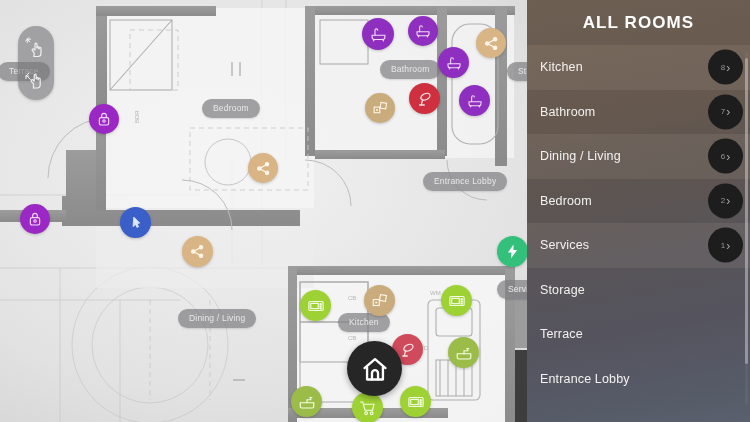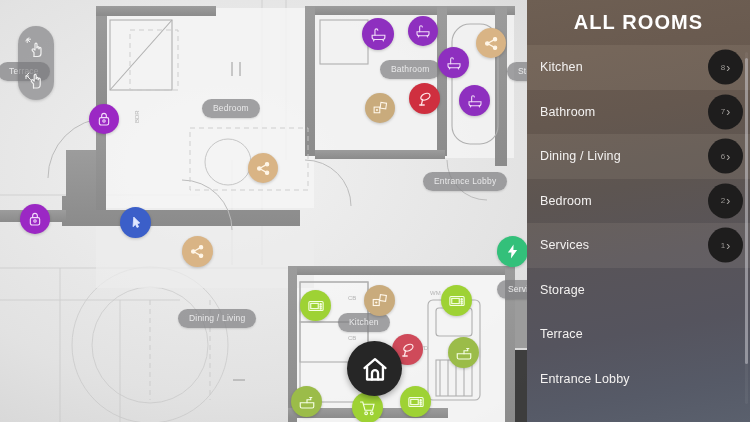--- a/index.html
+++ b/index.html
@@ -72,21 +72,21 @@
   .sidebar {
     position: absolute; right: 0; top: 0;
     width: 223px; height: 422px;
     background: linear-gradient(170deg, #6e5f53 0%, #6a5b50 14%, #65584f 28%, #5d5551 44%, #585459 60%, #55545e 76%, #565a67 90%, #5a606d 100%);
     overflow: hidden;
   }
   .sidebar-header {
     height: 45px;
     display: flex; align-items: center; justify-content: center;
     color: #ffffff;
-    font-size: 20px;
+    font-size: 17px;
     font-weight: bold;
     letter-spacing: 1.1px;
   }
   .room-list { position: relative; }
   .room-row {
     position: relative;
     height: 44.5px;
     display: flex; align-items: center;
     padding-left: 13px;
     cursor: pointer;

